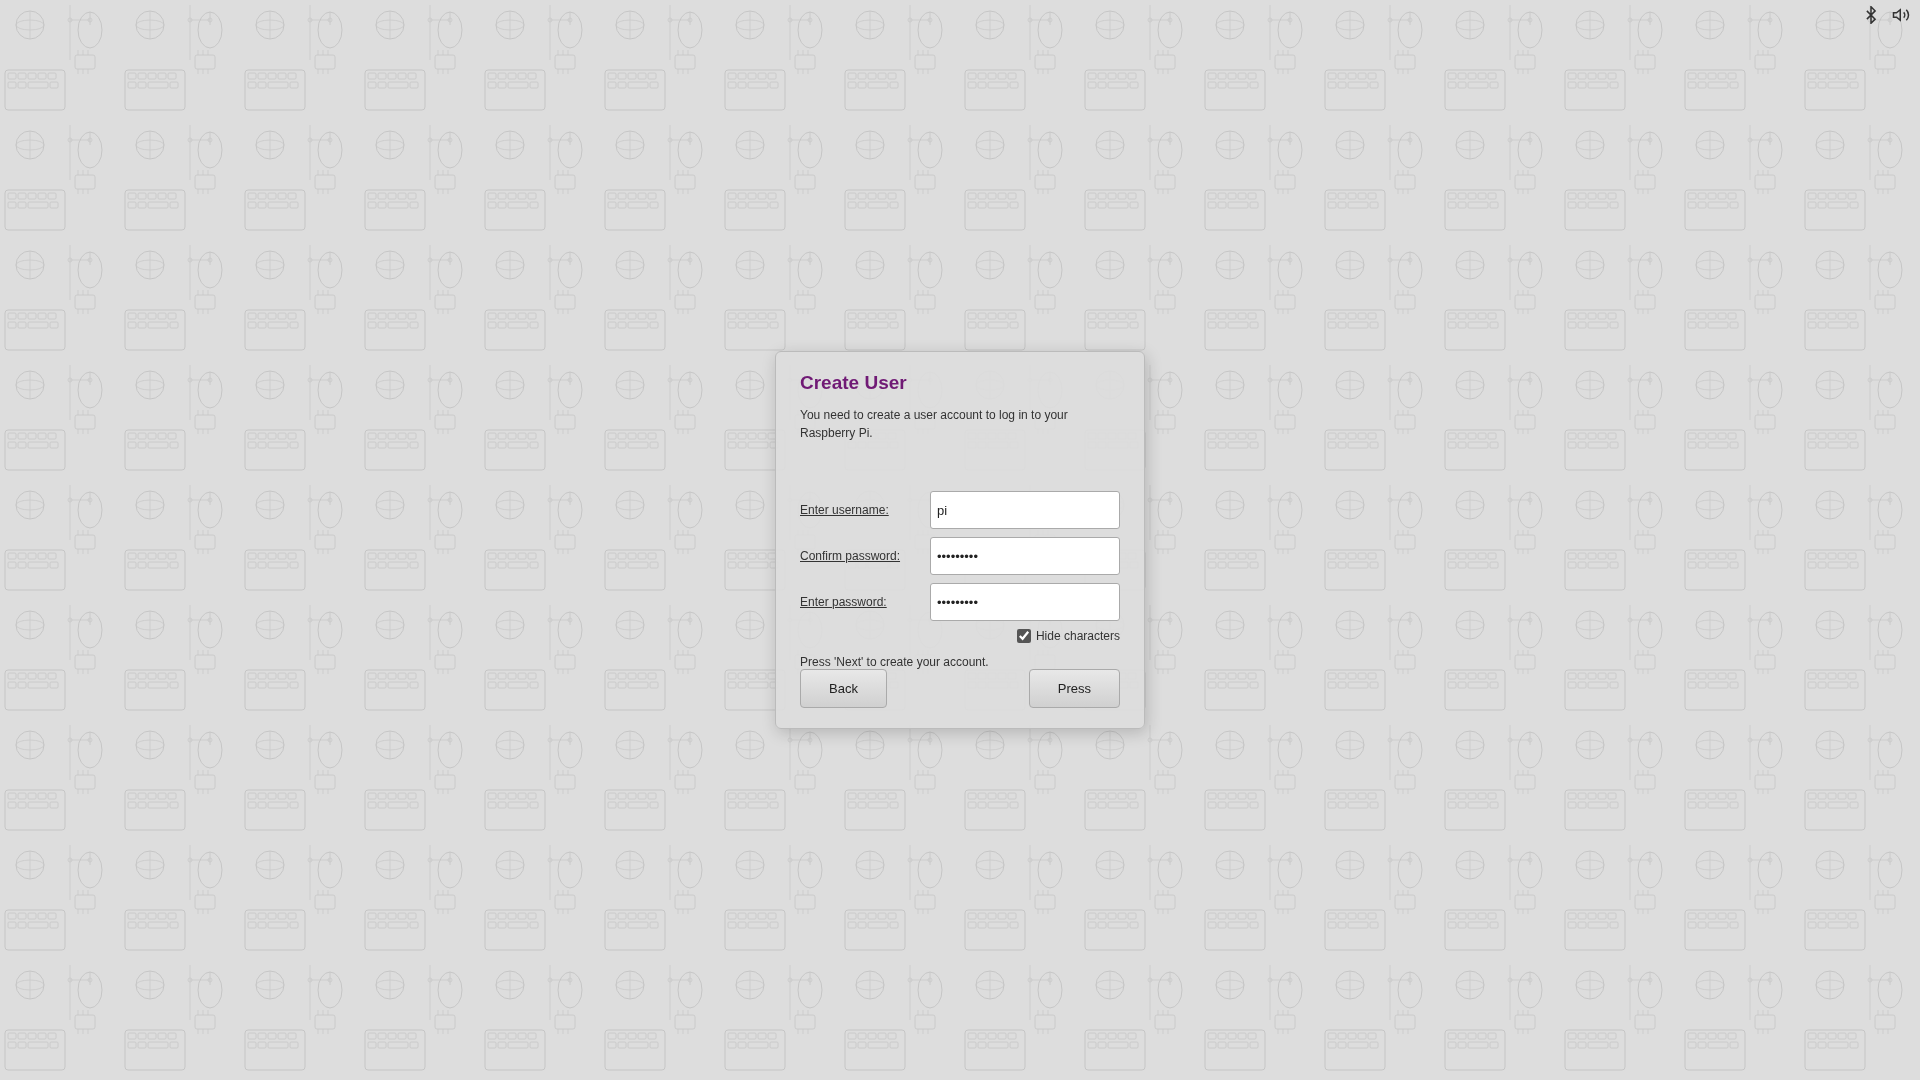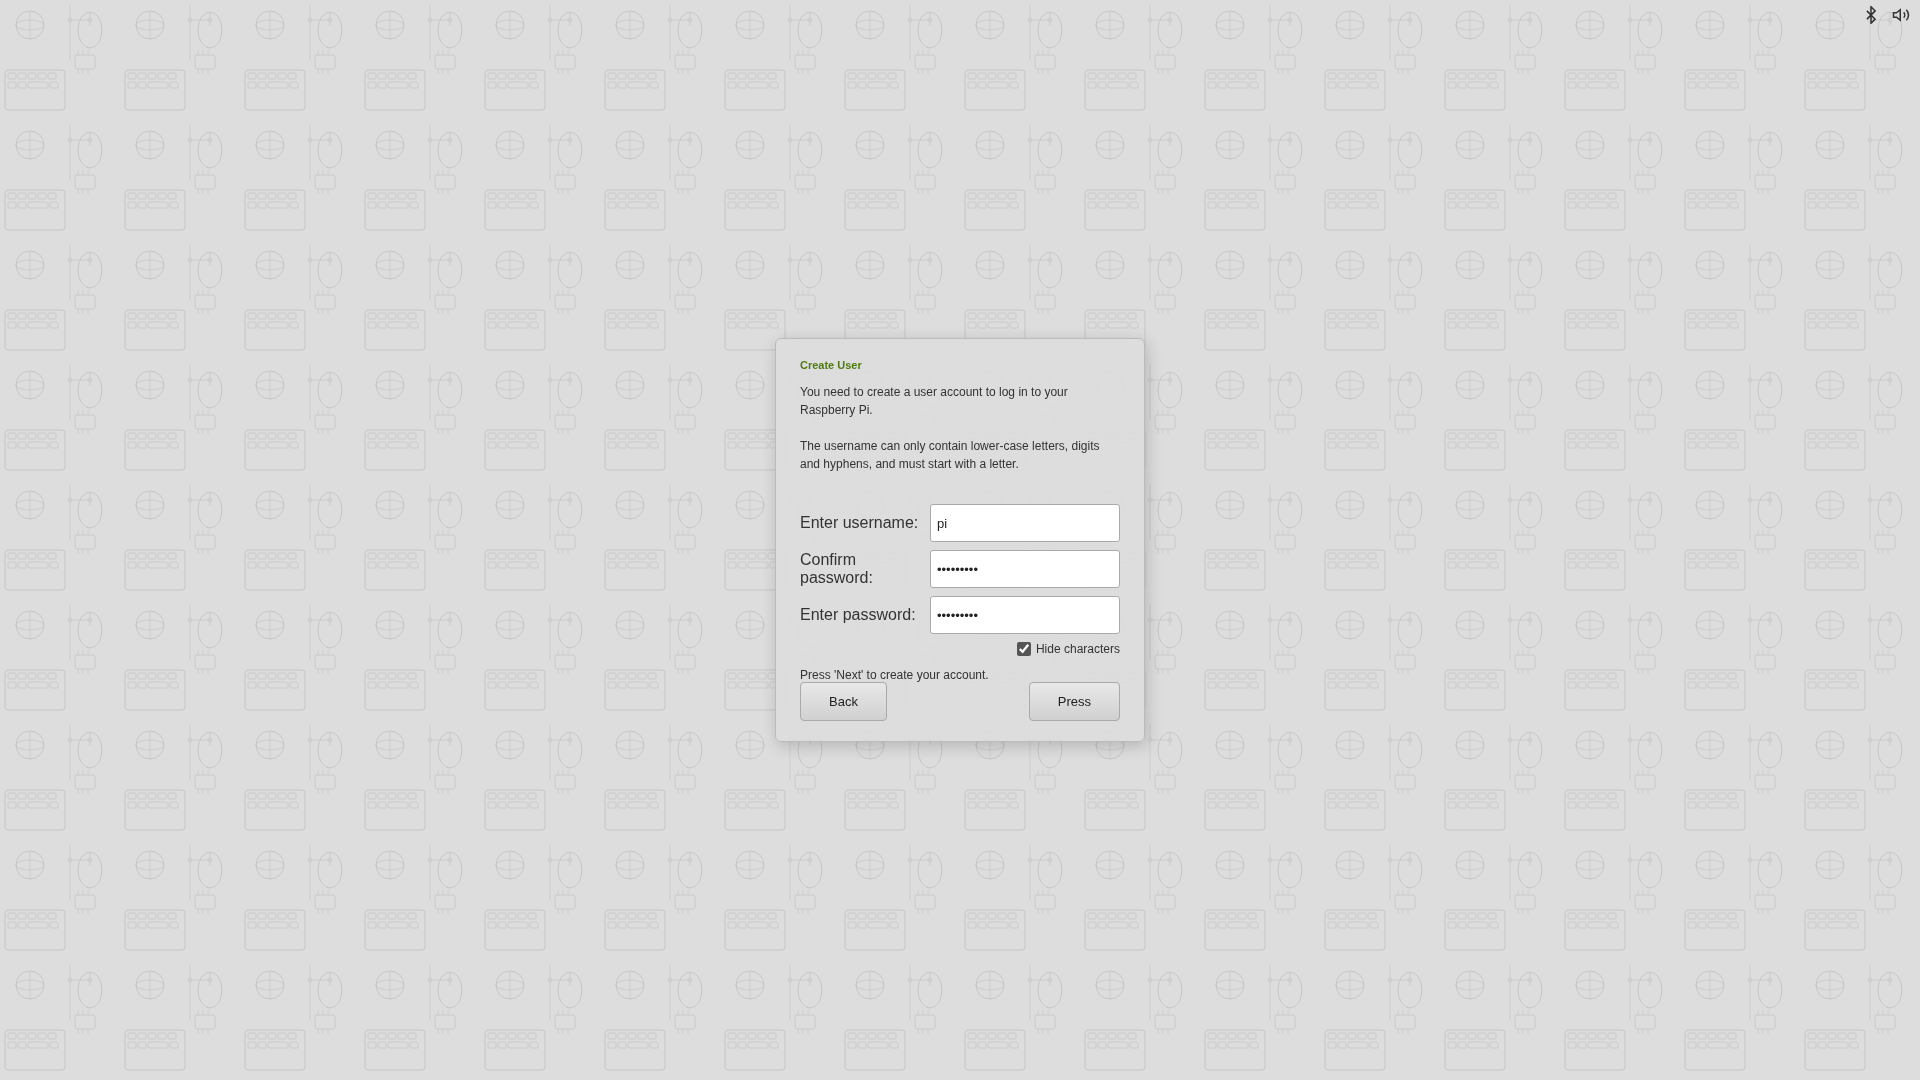--- a/index.html
+++ b/index.html
@@ -66,44 +66,45 @@
     .dialog {
       background: rgba(220, 220, 220, 0.92);
       border: 1px solid #bbb;
       border-radius: 6px;
       width: 370px;
       padding: 20px 24px 20px 24px;
       box-shadow: 2px 4px 16px rgba(0,0,0,0.18);
     }
 
     .dialog-title {
-      font-size: 11px;
+      font-size: 19px;
       font-weight: bold;
-      color: #4d7c0f;
+      color: #701a75;
       margin-bottom: 12px;
     }
 
     .dialog-description {
       font-size: 12px;
       color: #333;
       margin-bottom: 31px;
       line-height: 1.5;
     }
 
     .form-row {
       display: flex;
       align-items: center;
       margin-bottom: 8px;
     }
 
     .form-label {
-      font-size: 16px;
+      font-size: 12px;
       color: #333;
       width: 130px;
       flex-shrink: 0;
+      text-decoration: underline;
     }
 
     .form-input {
       flex: 1;
       height: 31px;
       border: 1px solid #aaa;
       border-radius: 3px;
       background: white;
       padding: 18px 6px;
       font-size: 13px;
@@ -212,21 +213,20 @@
 </div>
 
 <div class="dialog-overlay">
   <div class="dialog">
 
     <div class="dialog-title">Create User</div>
 
     <div class="dialog-description">
       <span>You need to create a user account to log in to your Raspberry Pi.</span>
       <br><br>
-      <span>The username can only contain lower-case letters, digits and hyphens, and must start with a letter.</span>
     </div>
 
     <div class="form-row">
       <label class="form-label">Enter username:</label>
       <input class="form-input" type="text" value="pi" style="">
     </div>
 
     <div class="form-row">
       <label class="form-label">Confirm password:</label>
       <input class="form-input" type="password" value="raspberry" style="">

